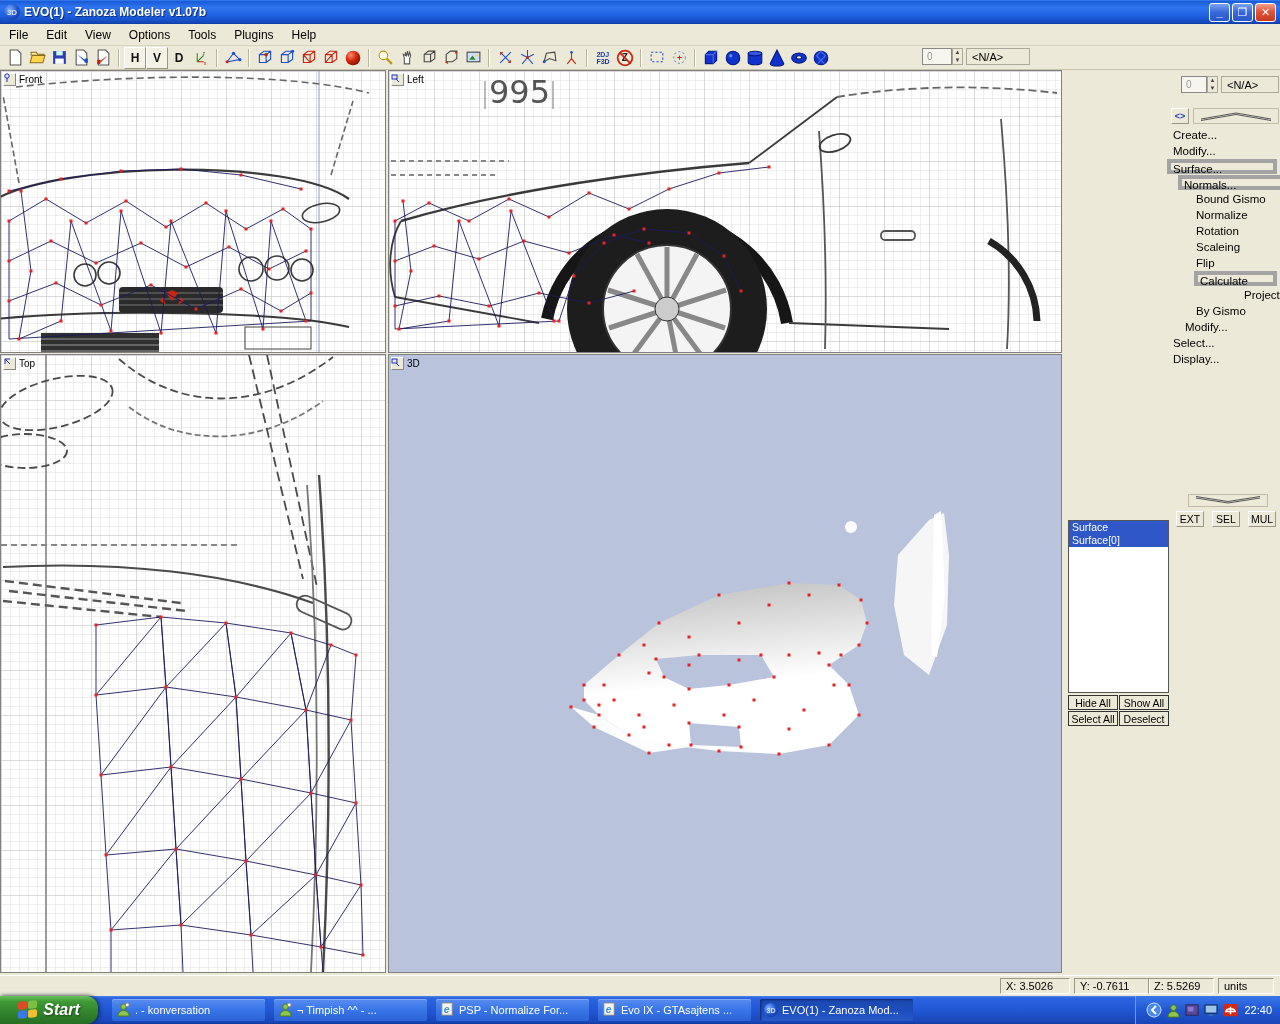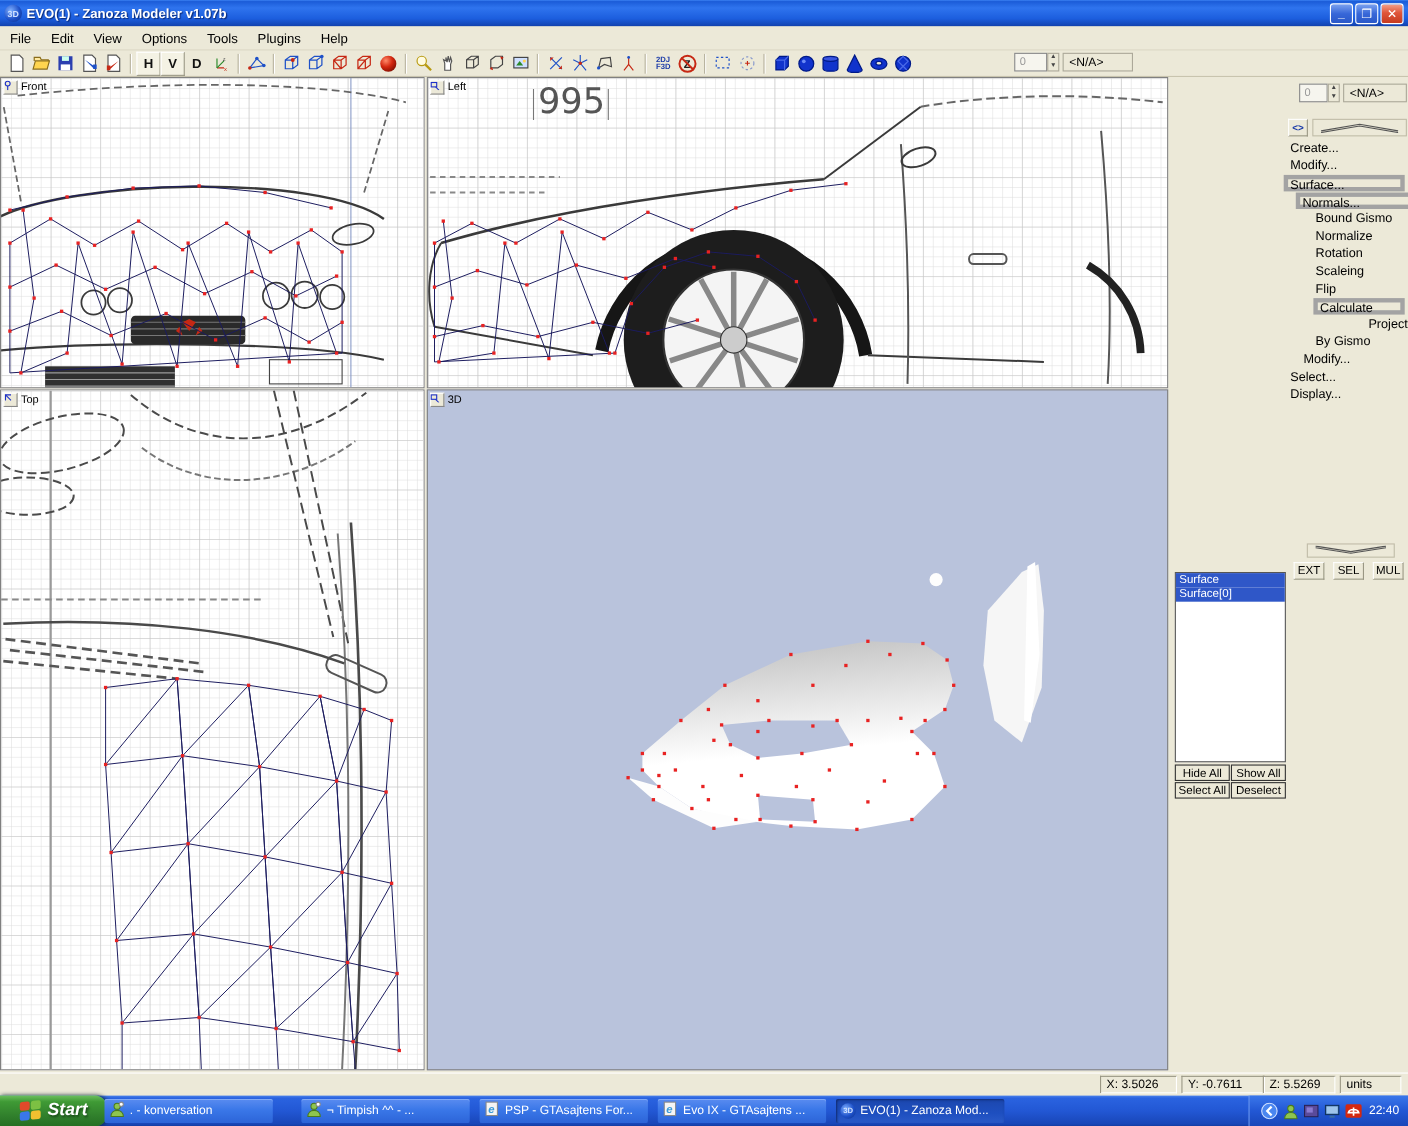--- a/index.html
+++ b/index.html
@@ -760,42 +760,42 @@
   <div class="taskbar">
     <div class="startbtn">
       <span class="winflag">
         <i style="left:0;top:0;background:#e04a2a;"></i>
           <i style="left:10px;top:0;background:#7cc043;"></i>
         <i style="left:0;top:9px;background:#3a77e8;"></i>
           <i style="left:10px;top:9px;background:#f0c030;"></i>
       </span>
       <span>Start</span>
     </div>
-    <div class="task" style="left:95px;">
+    <div class="task" style="left:112px;">
       <span class="ticon"><svg width="15" height="15" viewBox="0 0 16 16">
             <circle cx="8" cy="5" r="3" fill="#8ec54f" stroke="#4a7a1a"></circle>
             <path d="M2 15c0-4 3-6 6-6s6 2 6 6z" fill="#8ec54f" stroke="#4a7a1a"></path>
             <circle cx="12" cy="3" r="2" fill="#fff" stroke="#888"></circle>
           </svg></span>
       <span>. - konversation</span>
     </div>
     <div class="task" style="left:274px;">
       <span class="ticon"><svg width="15" height="15" viewBox="0 0 16 16">
             <circle cx="8" cy="5" r="3" fill="#8ec54f" stroke="#4a7a1a"></circle>
             <path d="M2 15c0-4 3-6 6-6s6 2 6 6z" fill="#8ec54f" stroke="#4a7a1a"></path>
             <circle cx="12" cy="3" r="2" fill="#fff" stroke="#888"></circle>
           </svg></span>
       <span>¬ Timpish ^^ - ...</span>
     </div>
     <div class="task" style="left:436px;">
       <span class="ticon"><svg width="15" height="15" viewBox="0 0 16 16">
             <rect x="2" y="1" width="11" height="13" fill="#f4f4f4" stroke="#888"></rect>
             <text x="4" y="12" font-size="11" font-style="italic" font-weight="bold" fill="#3a9ad9">e</text>
           </svg></span>
-      <span>PSP - GTAsajtens For...</span>
+      <span>PSP - Normalize For...</span>
     </div>
     <div class="task" style="left:598px;">
       <span class="ticon"><svg width="15" height="15" viewBox="0 0 16 16">
             <rect x="2" y="1" width="11" height="13" fill="#f4f4f4" stroke="#888"></rect>
             <text x="4" y="12" font-size="11" font-style="italic" font-weight="bold" fill="#3a9ad9">e</text>
           </svg></span>
       <span>Evo IX - GTAsajtens ...</span>
     </div>
     <div class="task active" style="left:760px;">
       <span class="ticon zm-logo" style="width:14px;height:14px;font-size:7px;">3D</span>

